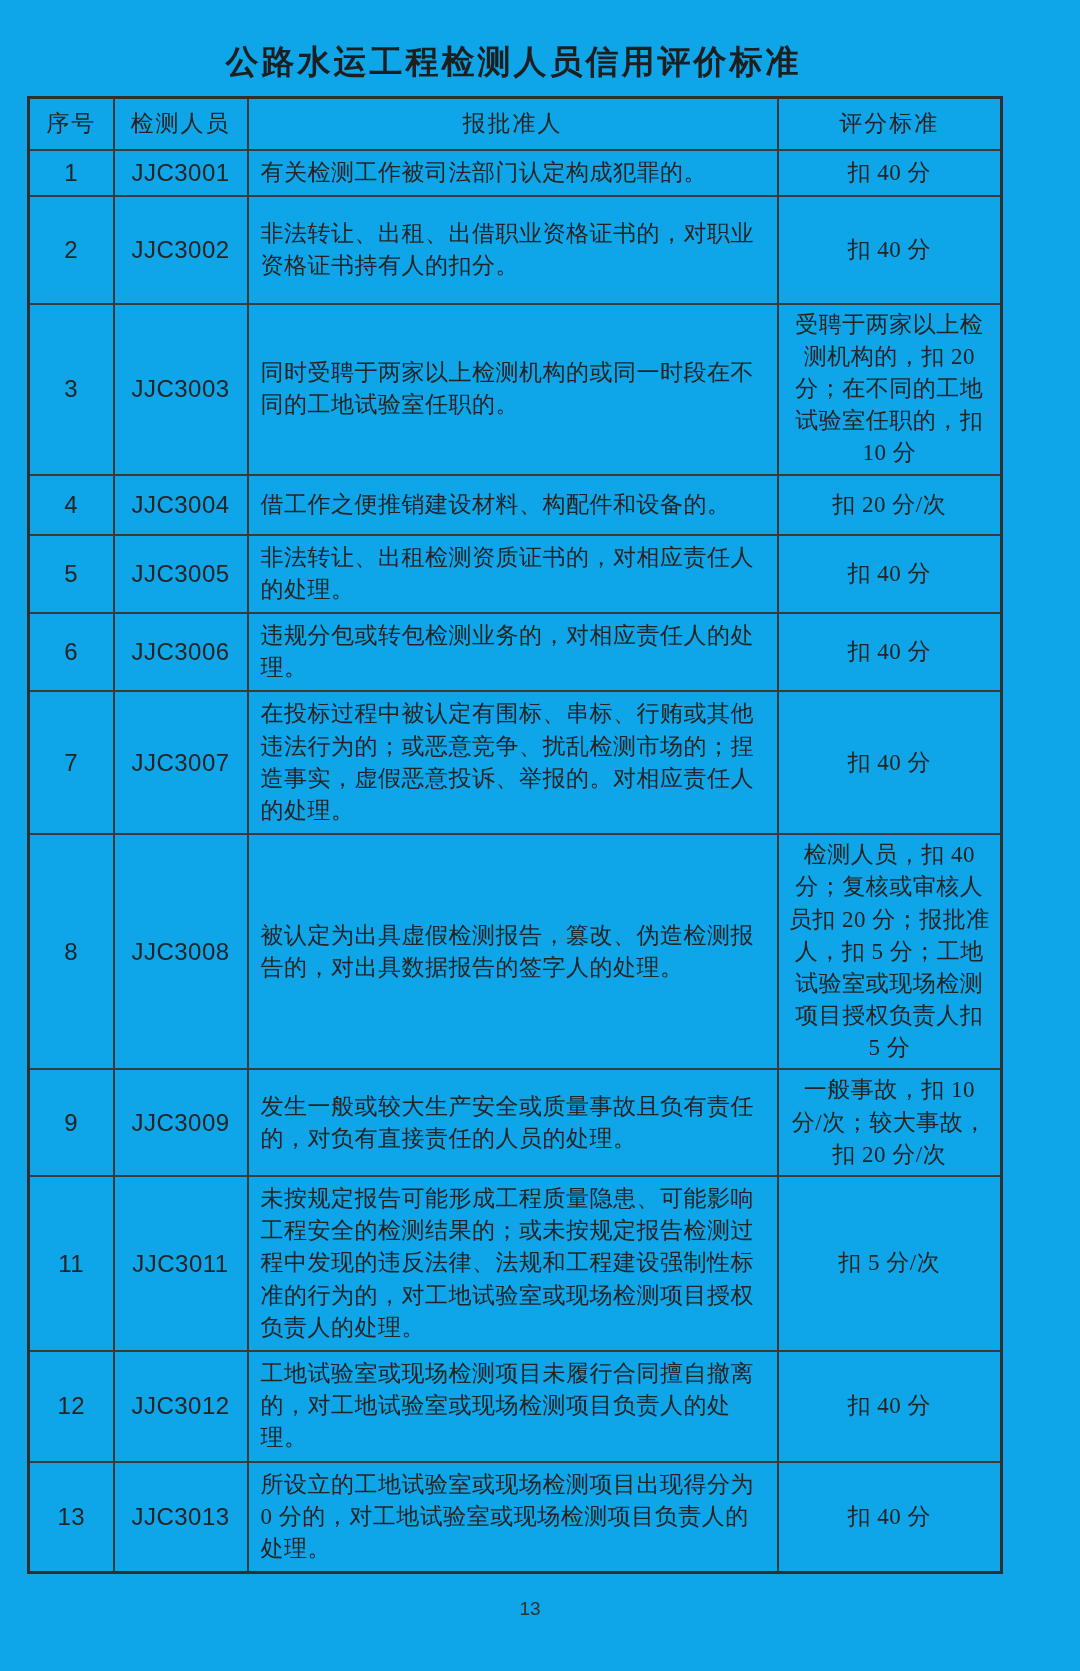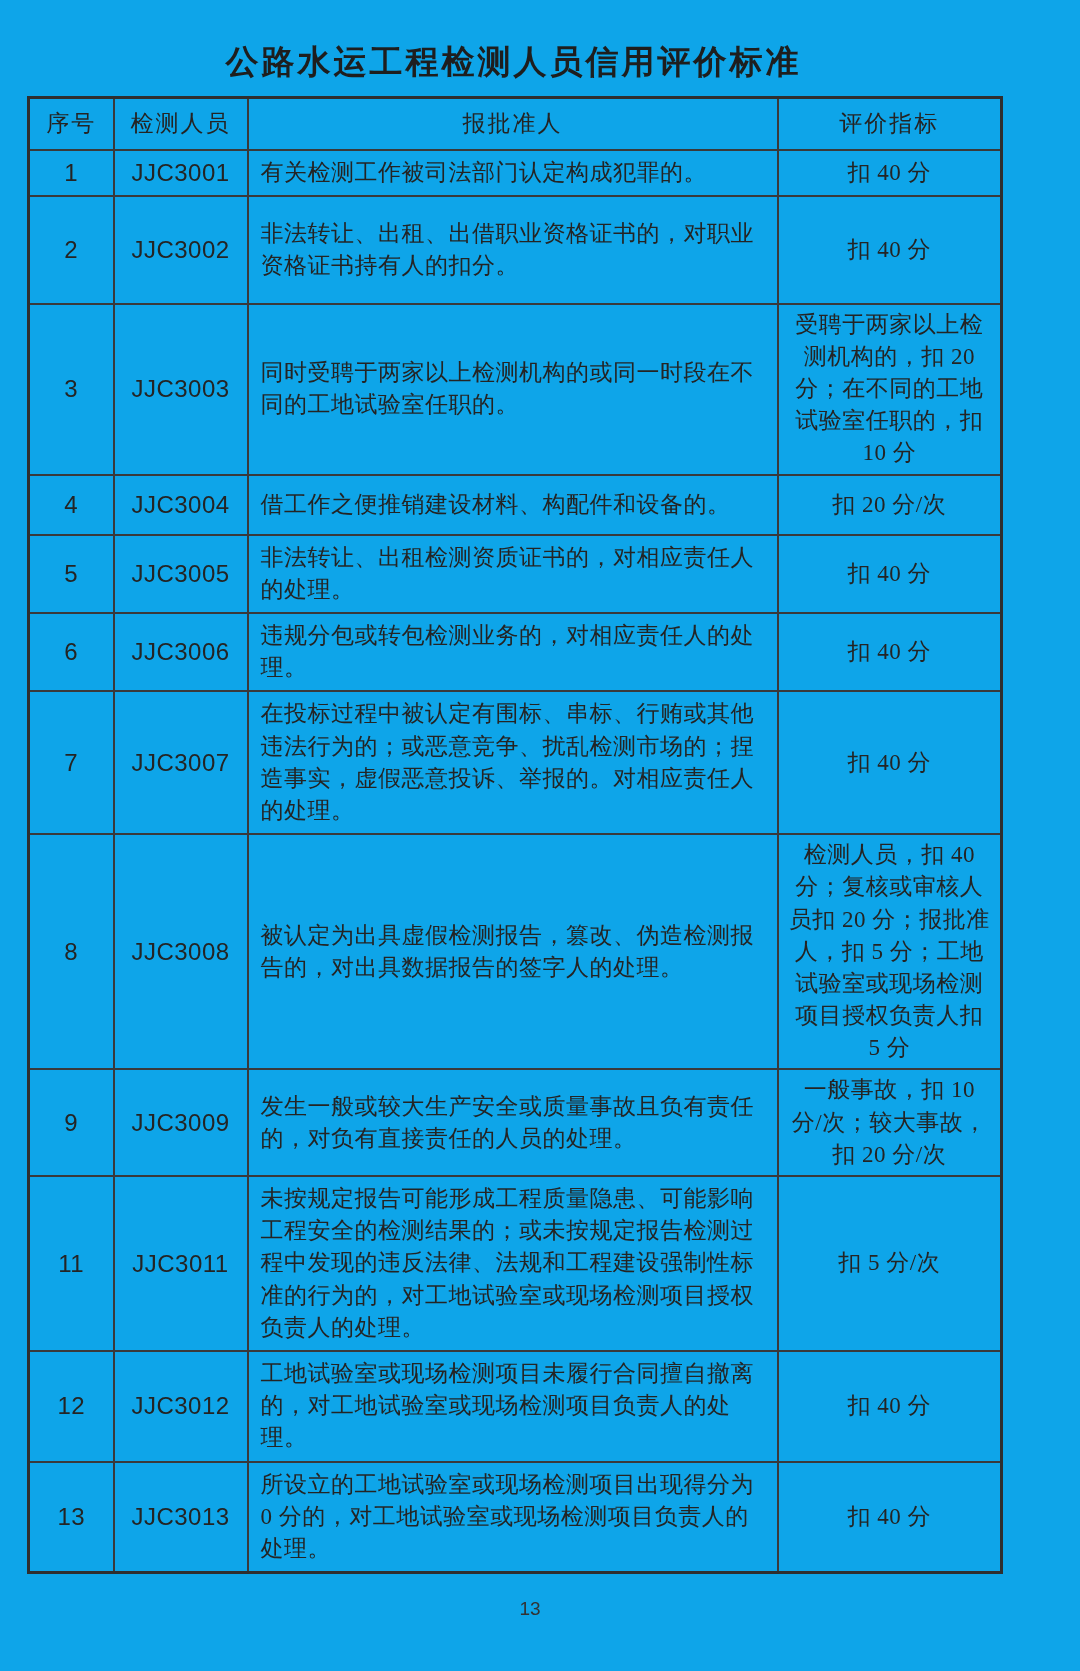--- a/index.html
+++ b/index.html
@@ -111,21 +111,21 @@
       <col class="c-no">
         <col class="c-code">
         <col class="c-ind">
         <col class="c-std">
     </colgroup>
     <thead>
       <tr class="rh">
         <th>序号</th>
         <th>检测人员</th>
         <th>报批准人</th>
-        <th>评价指标</th>
+        <th>评分标准</th>
       </tr>
     </thead>
     <tbody>
       <tr class="r1">
         <td class="cell-no">1</td>
         <td class="cell-code">JJC3001</td>
         <td class="cell-ind">有关检测工作被司法部门认定构成犯罪的。</td>
         <td class="cell-std">扣 40 分</td>
       </tr>
       <tr class="r2">

